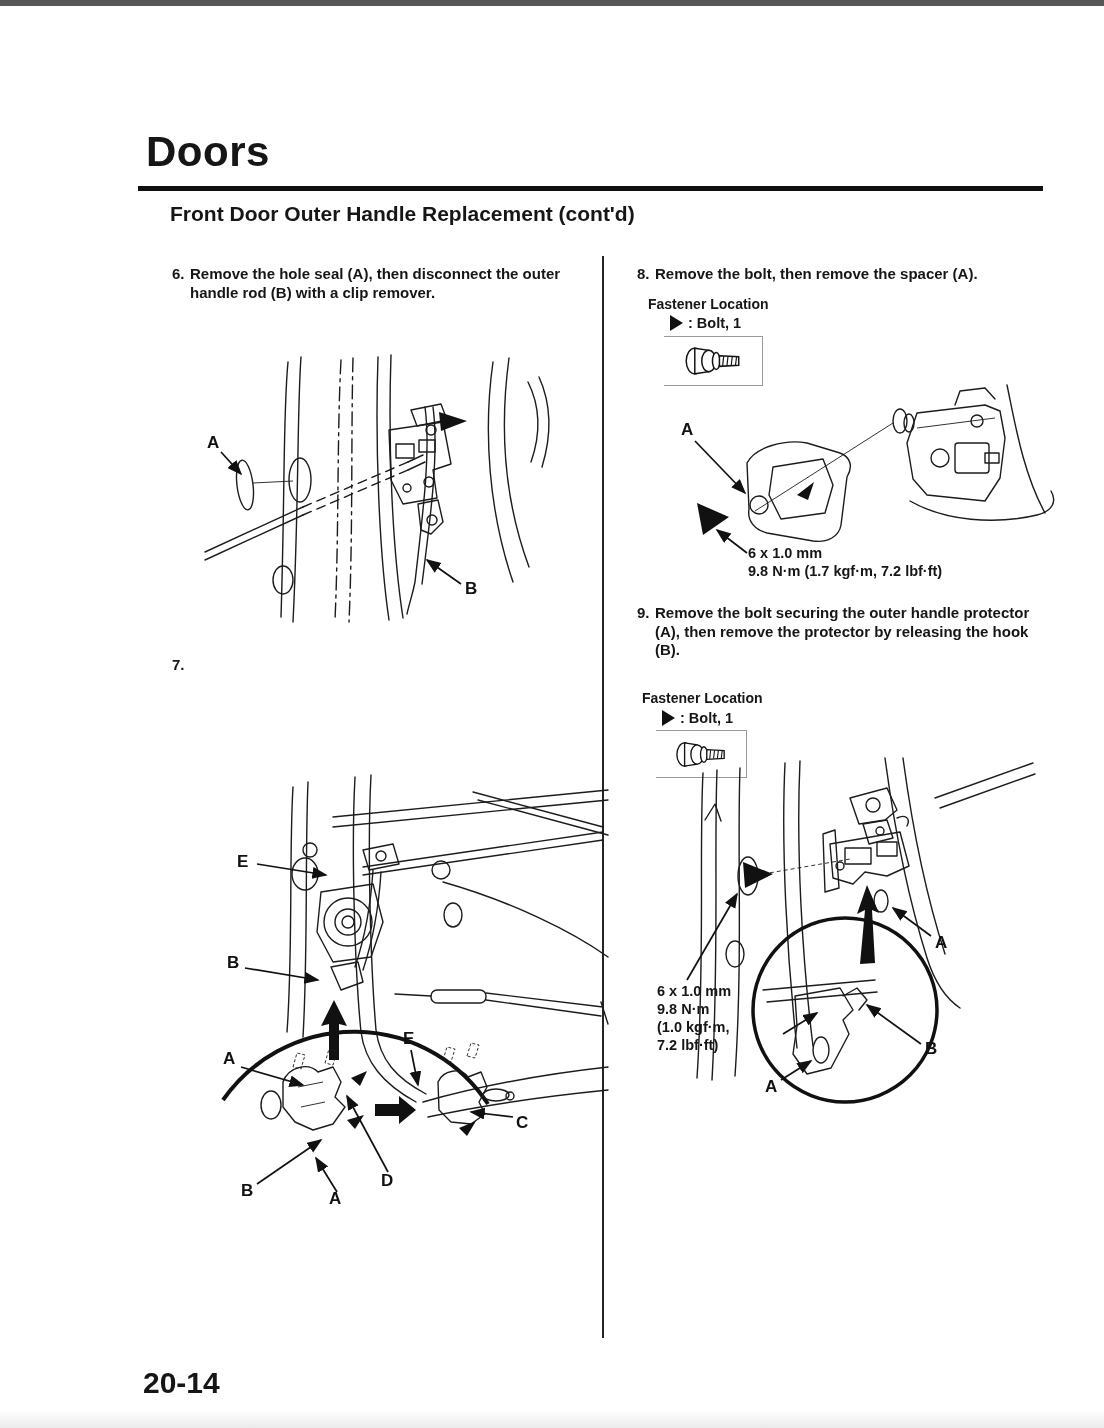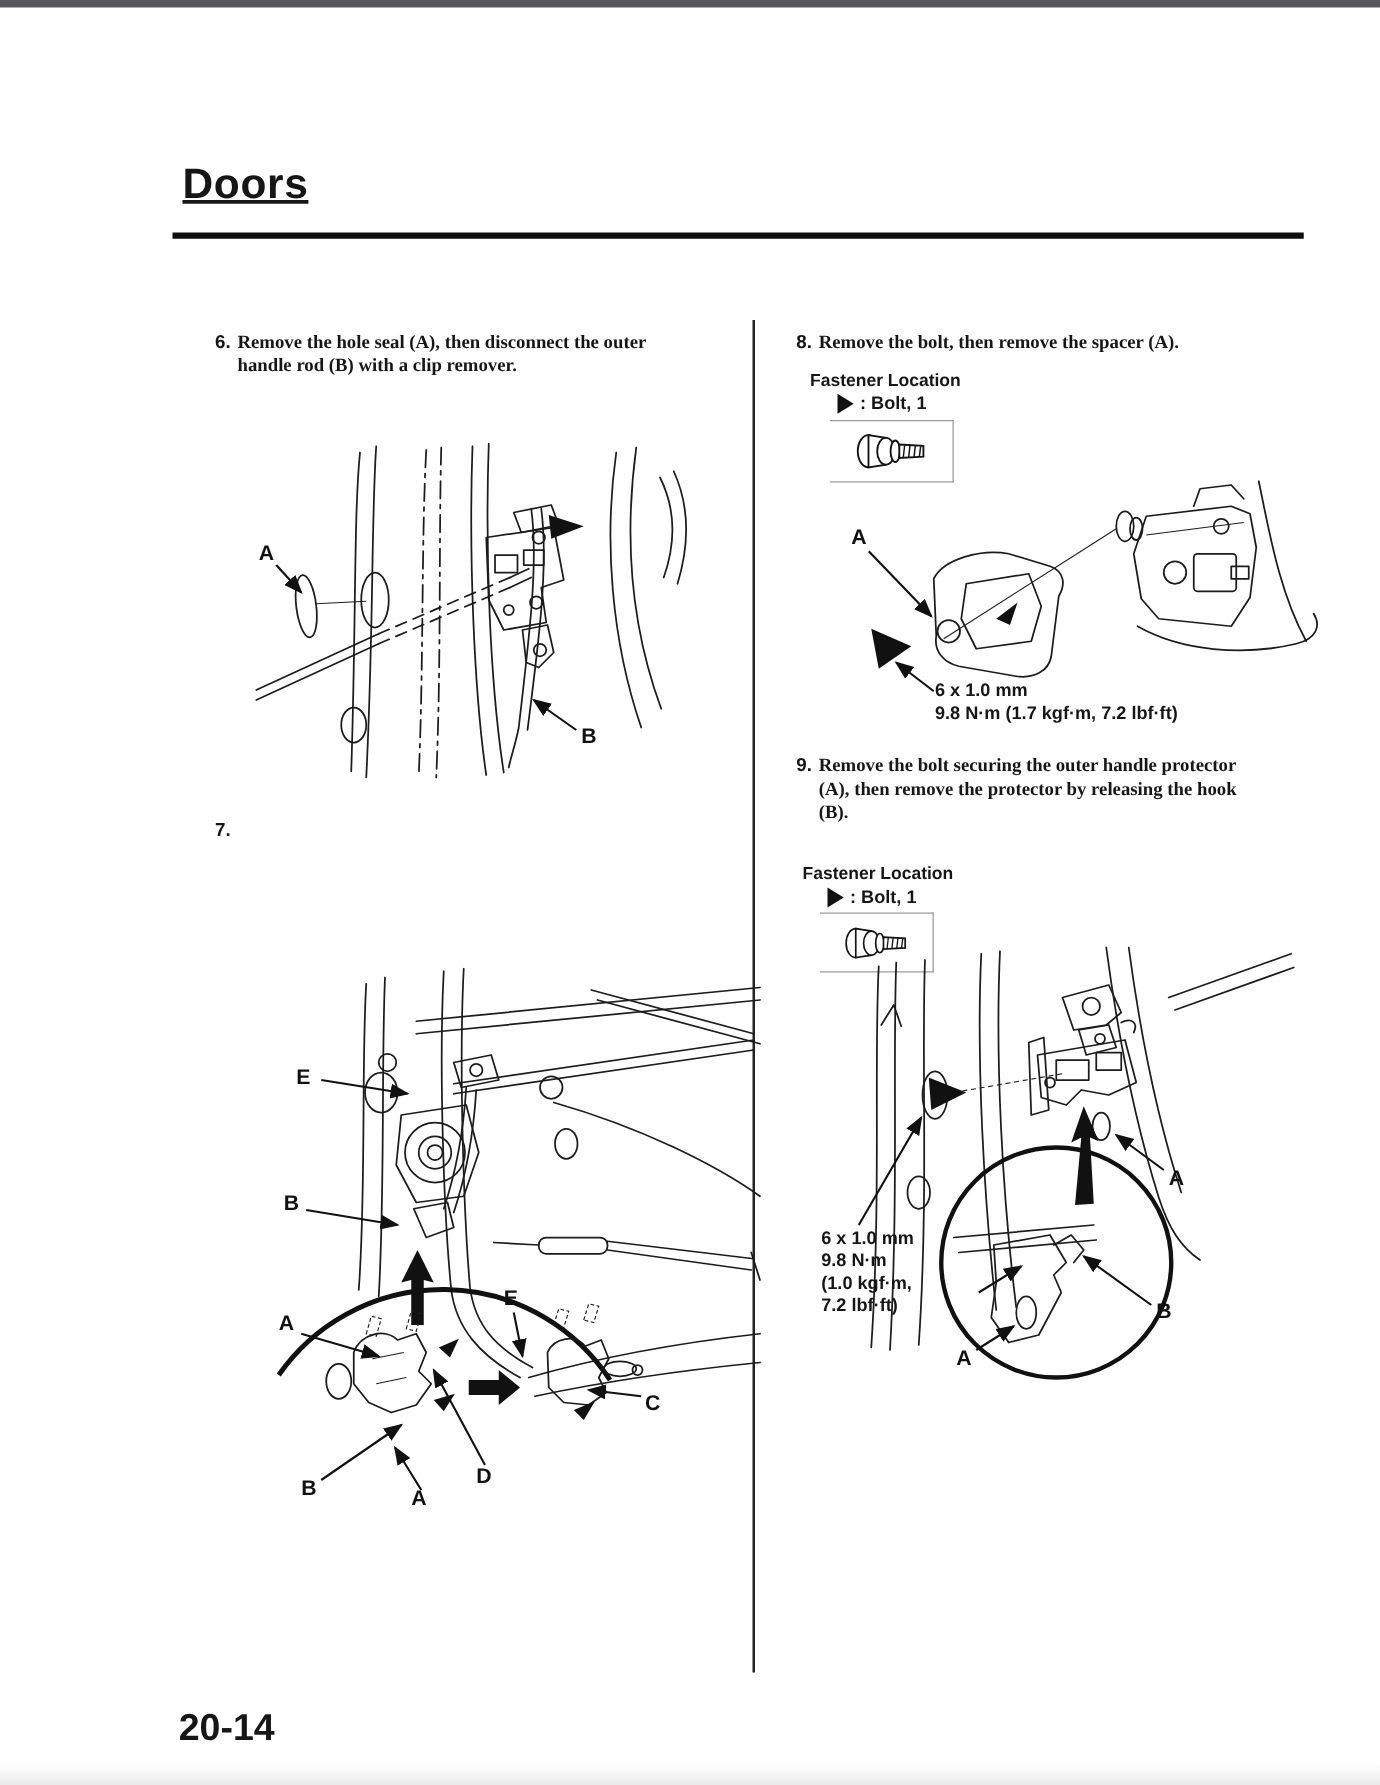--- a/index.html
+++ b/index.html
@@ -2,27 +2,27 @@
 <html><head>
 <meta charset="utf-8">
 <style>
   html,body{margin:0;padding:0;background:#e8e8e8;}
   .page{position:relative;width:1104px;height:1428px;background:#ffffff;overflow:hidden;
         font-family:"Liberation Sans","DejaVu Sans",sans-serif;color:#161616;
         -webkit-font-smoothing:antialiased;}
   .topbar{position:absolute;left:0;top:0;width:1104px;height:6px;background:#57575a;}
   .bottombar{position:absolute;left:0;bottom:0;width:1104px;height:18px;
         background:linear-gradient(#ffffff,#ebebec);}
-  h1{position:absolute;left:146px;top:128px;margin:0;font-size:34px;font-weight:700;letter-spacing:.5px;text-decoration:underline;}
+  h1{position:absolute;left:146px;top:128px;margin:0;font-size:42px;font-weight:700;letter-spacing:.5px;}
   .rule{position:absolute;left:138px;top:186px;width:905px;height:5px;background:#101010;}
   h2{position:absolute;left:170px;top:202px;margin:0;font-size:21px;font-weight:700;}
   .coldiv{position:absolute;left:602px;top:256px;width:2px;height:1082px;background:#242424;}
   .step{position:absolute;display:flex;font-size:15px;font-weight:700;line-height:18.5px;}
   .step .num{flex:0 0 18px;}
-  .step .txt{white-space:pre-line;font-family:Liberation Serif, serif;}
+  .step .txt{white-space:pre-line;}
   .fhead{position:absolute;font-size:14px;font-weight:700;}
   .legend{position:absolute;display:flex;align-items:center;font-size:14.5px;font-weight:700;}
   .tri{width:0;height:0;border-left:13px solid #111;border-top:8px solid transparent;
        border-bottom:8px solid transparent;margin-right:5px;}
   .boltbox{position:absolute;border-top:1px solid #9a9a9a;border-right:1px solid #9a9a9a;
        border-bottom:1px solid #9a9a9a;display:flex;align-items:center;justify-content:center;}
   .torque{position:absolute;font-size:14.5px;font-weight:700;line-height:18px;}
   .pagenum{position:absolute;left:143px;top:1366px;font-size:30px;font-weight:700;}
   svg{position:absolute;overflow:visible;}
   svg text{font-family:"Liberation Sans","DejaVu Sans",sans-serif;font-weight:700;
@@ -34,20 +34,21 @@
   .wht{fill:#fff;}
 </style>
 </head>
 <body>
 
 <div class="page">
   <div class="topbar"></div>
 
   <h1>Doors</h1>
   <div class="rule"></div>
+  <h2>Front Door Outer Handle Replacement (cont'd)</h2>
   <div class="coldiv"></div>
 
   <div class="step" style="left:172px;top:265px;width:420px">
     <span class="num">6.</span>
     <span class="txt">Remove the hole seal (A), then disconnect the outer
 handle rod (B) with a clip remover.</span>
   </div>
 
   <svg style="left:193px;top:352px" width="400" height="278" viewBox="0 0 400 278">
     <defs>

